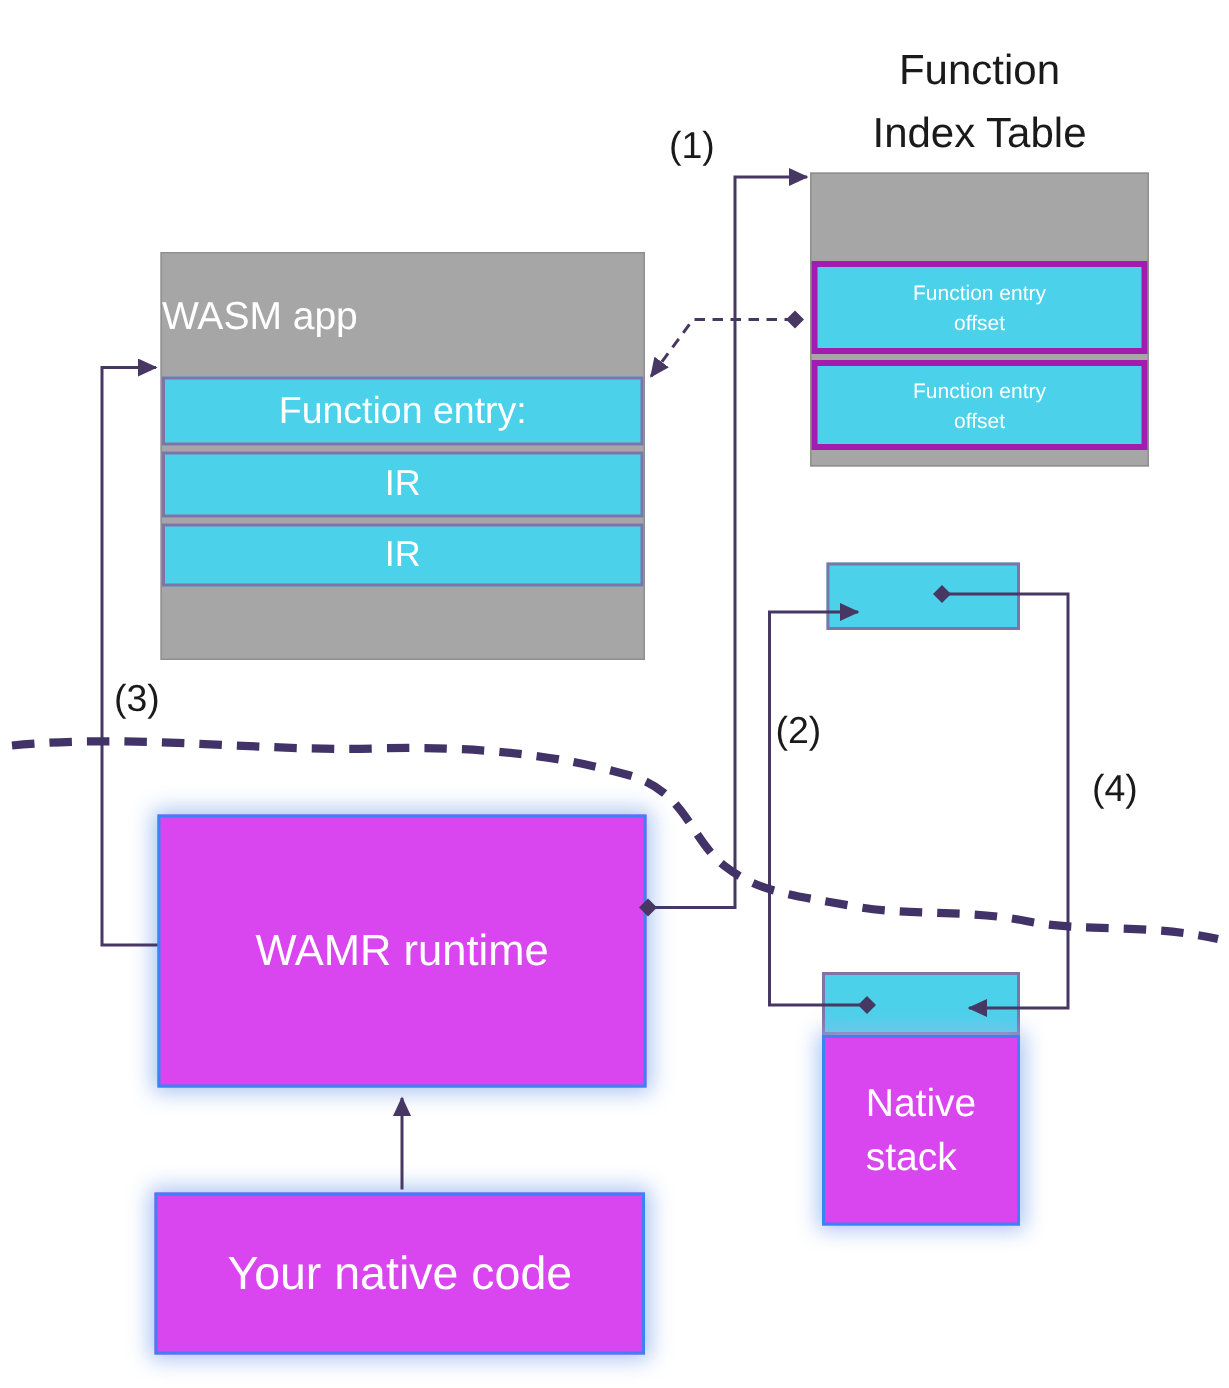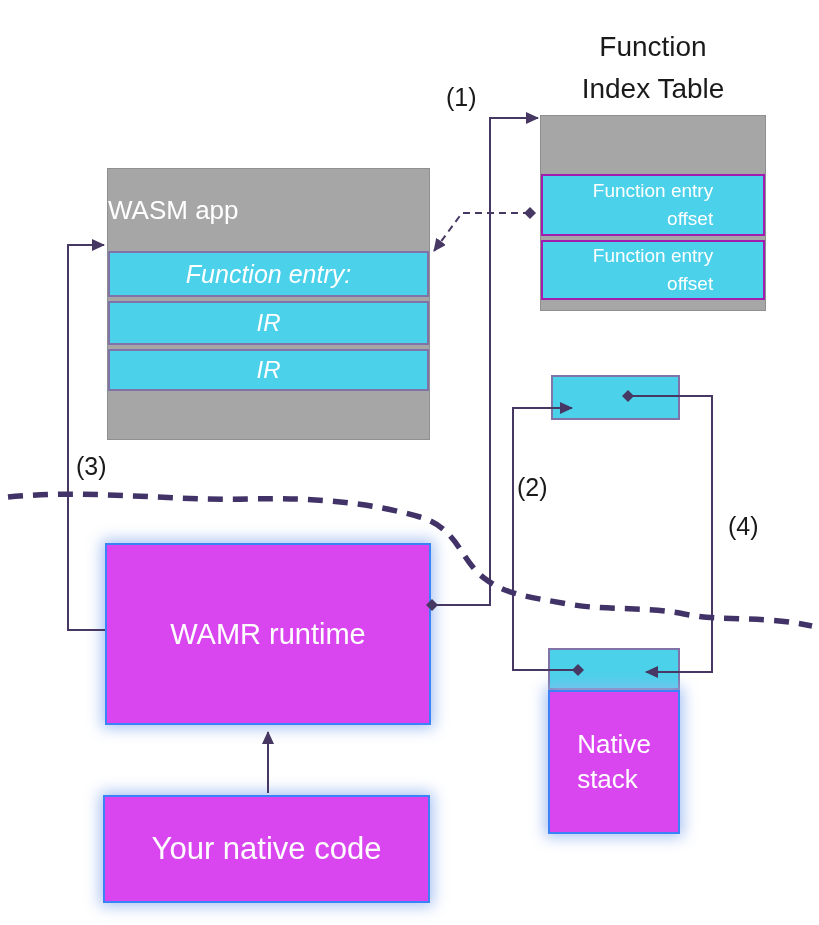--- a/index.html
+++ b/index.html
@@ -16,36 +16,36 @@
   .ann{position:absolute;font-size:25px;color:#1a1a1a;}
   .ann1{left:446px;top:83px;}
   .ann2{left:517px;top:473px;}
   .ann3{left:76px;top:452px;}
   .ann4{left:728px;top:512px;}
   
   .graybox{position:absolute;background:#a6a6a6;border:1px solid #8f8f8f;box-sizing:border-box;}
   .fit-box{left:540px;top:115px;width:226px;height:196px;}
   .fit-row{
     position:absolute;left:0;width:100%;box-sizing:border-box;
-    background:#4cd1ea;border:2px solid #a21caf;
-    color:#ffffff;font-size:19px;line-height:1.45;text-align:right;
+    background:#4cd1ea;border:4px solid #a21caf;
+    color:#ffffff;font-size:14px;line-height:1.45;text-align:center;
     display:flex;align-items:center;justify-content:center;
   }
   .fit-row1{top:58px;height:62px;}
   .fit-row2{top:124px;height:60px;}
   .wasm-app{left:107px;top:168px;width:323px;height:272px;}
   .wasm-app-title{
     position:absolute;top:0;left:0;width:100%;height:82px;line-height:82px;
     text-align:left;color:#ffffff;font-size:26px;
   }
   .cyan-row{
     position:absolute;left:0;width:100%;box-sizing:border-box;
     background:#4cd1ea;border:2px solid #8073a8;
     color:#ffffff;text-align:center;
-    display:flex;align-items:center;justify-content:center;font-style:italic;
+    display:flex;align-items:center;justify-content:center;
   }
   .wa-row1{top:82px;height:46px;font-size:25px;}
   .wa-row2{top:132px;height:44px;font-size:24px;}
   .wa-row3{top:180px;height:42px;font-size:24px;}
   .stack-cyan{
     position:absolute;background:#4cd1ea;border:2px solid #8073a8;box-sizing:border-box;
   }
   .was-top{left:551px;top:375px;width:129px;height:45px;}
   .ns-top{left:548px;top:648px;width:132px;height:42px;}
   .was-body{
@@ -55,21 +55,21 @@
   }
   
   .purple{
     position:absolute;background:#d946ef;border:2px solid #3b82f6;box-sizing:border-box;
     box-shadow:0 0 14px 3px rgba(151,183,240,0.85);
     display:flex;align-items:center;justify-content:center;
     color:#ffffff;
   }
   .wamr{left:105px;top:543px;width:326px;height:182px;font-size:29px;}
   .ync{left:103px;top:795px;width:327px;height:108px;font-size:31px;}
-  .ns-body{left:548px;top:690px;width:132px;height:144px;font-size:26px;line-height:1.35;}
+  .ns-body{left:548px;top:690px;width:132px;height:127px;font-size:26px;line-height:1.35;}
   
   .connectors{position:absolute;left:0;top:0;pointer-events:none;}
   .line{stroke:#463763;stroke-width:2;fill:none;}
   .dashedline{stroke:#463763;stroke-width:2;fill:none;stroke-dasharray:7 5;}
   .wavy{stroke:#413367;stroke-width:5.5;fill:none;stroke-dasharray:15 10;}
   .diamond{fill:#463763;stroke:none;}
 </style>
 </head>
 <body>
 

